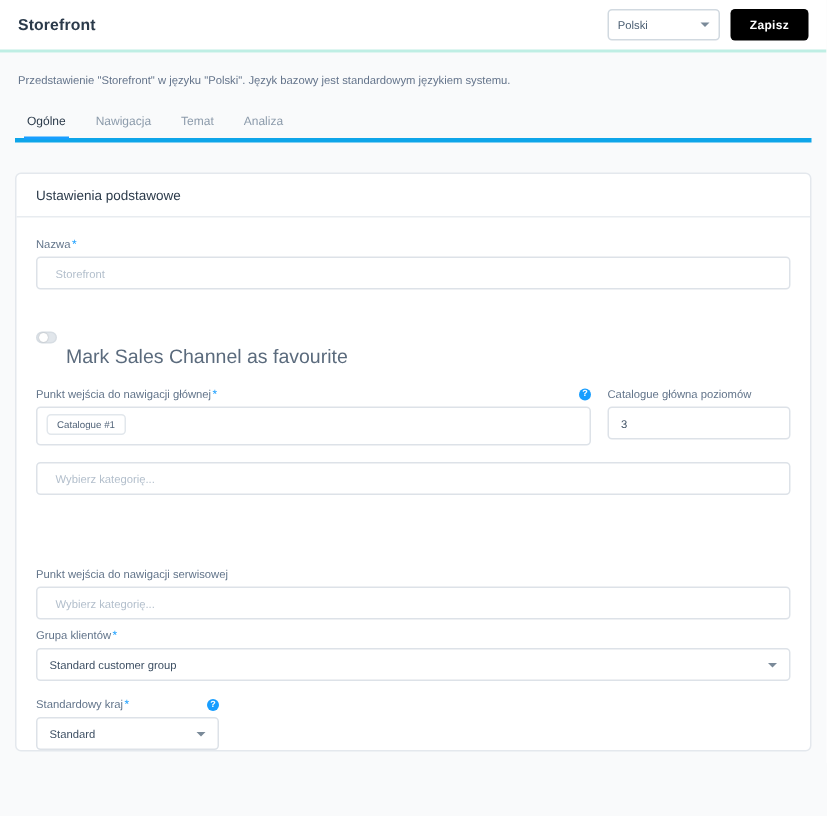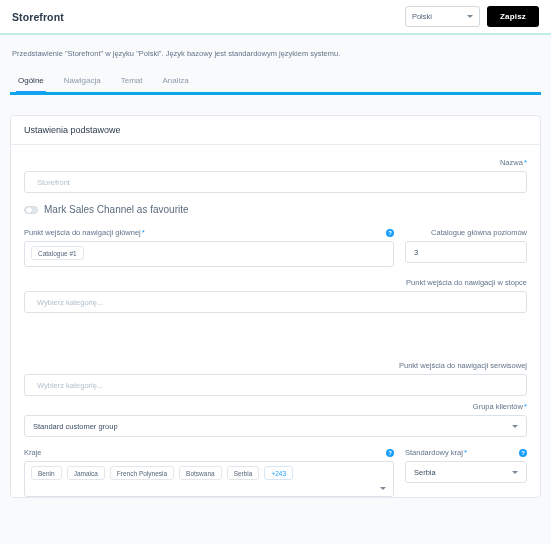--- a/index.html
+++ b/index.html
@@ -47,21 +47,21 @@
   .card{
     background:#fff; border:1px solid #e4e8ed; border-radius:4px;
     margin-top:20px;
   }
   .card-head{
     padding:9px 13px; border-bottom:1px solid #e8ecf0;
     font-size:9px; color:#2b3a4a; font-weight:400;
   }
   .card-body{ padding:13px 13px 0 13px; }
   .field{ margin-bottom:11px; }
-  .label-row{ display:flex; align-items:center; margin-bottom:4px;justify-content:flex-end; }
+  .label-row{ display:flex; align-items:center; margin-bottom:4px; }
   .label{ font-size:7.5px; color:#62748a; }
   .req{ color:#189eff; margin-left:1px; }
   .help{
     width:8px;height:8px;border-radius:50%;background:#189eff;color:#fff;
     font-size:6px; line-height:8px; text-align:center; margin-left:auto;
     font-weight:700; cursor:pointer; flex:none;
   }
   .input{
     width:100%; height:22px; border:1px solid #dde2e8; border-radius:3px;
     background:#fff; display:flex; align-items:center; padding:0 8px;
@@ -72,21 +72,21 @@
   .toggle-row{ display:flex; align-items:center; gap:6px; margin:2px 0 13px 0;}
   .toggle{
     width:14px;height:8px;border-radius:4px;background:#e1e6eb;position:relative;
     cursor:pointer; flex:none; border:1px solid #d7dde3;
   }
   .toggle::after{
     content:""; position:absolute; left:1px; top:0.5px;
     width:6px;height:6px;border-radius:50%;background:#fff;
     box-shadow:0 0 1px rgba(0,0,0,.3);
   }
-  .toggle-label{ font-size:10px; color:#5b6b7d; }
+  .toggle-label{ font-size:13px; color:#5b6b7d;margin-top:26px; }
   .cols{ display:flex; gap:11px; }
   .col-l{ flex:1 1 auto; min-width:0; }
   .col-r{ width:122px; flex:none; }
   .chipbox{
     border:1px solid #dde2e8; border-radius:3px; background:#fff;
     min-height:26px; padding:4px 6px; display:flex; flex-wrap:wrap; gap:5px;
     align-items:flex-start;
   }
   .chip{
     border:1px solid #e2e7ec; border-radius:3px; background:#fff;
@@ -155,23 +155,20 @@
           <div class="label-row">
             <span class="label">Catalogue główna poziomów</span>
           </div>
           <div class="input small-input">
             <span class="nav-levels">3</span>
           </div>
         </div>
       </div>
 
       <div class="field" style="margin-top:11px;">
-        <div class="label-row">
-          <span class="label">Punkt wejścia do nawigacji w stopce</span>
-        </div>
         <div class="input ph">Wybierz kategorię...</div>
       </div>
 
       <div class="field" style="margin-bottom:6px;margin-top:48px;">
         <div class="label-row">
           <span class="label">Punkt wejścia do nawigacji serwisowej</span>
         </div>
         <div class="input ph">Wybierz kategorię...</div>
       </div>
 
@@ -180,43 +177,28 @@
           <span class="label">Grupa klientów</span>
           <span class="req">*</span>
         </div>
         <div class="input">
           <span>Standard customer group</span>
           <span class="chev"></span>
         </div>
       </div>
 
       <div class="cols">
-        <div class="col-l">
-          <div class="label-row">
-            <span class="label">Kraje</span>
-            <span class="help">?</span>
-          </div>
-          <div class="chipbox chipbox-multi">
-            <span class="chip">Benin</span>
-            <span class="chip">Jamaica</span>
-            <span class="chip">French Polynesia</span>
-            <span class="chip">Botswana</span>
-            <span class="chip">Serbia</span>
-            <span class="chip more">+243</span>
-            <span class="chev"></span>
-          </div>
-        </div>
         <div class="col-r">
           <div class="label-row">
             <span class="label">Standardowy kraj</span>
             <span class="req">*</span>
             <span class="help">?</span>
           </div>
           <div class="input">
-            <span>Serbia</span>
+            <span>Standard</span>
             <span class="chev"></span>
           </div>
         </div>
       </div>
 
     </div>
   </div>
 </div>
 
 </body></html>

